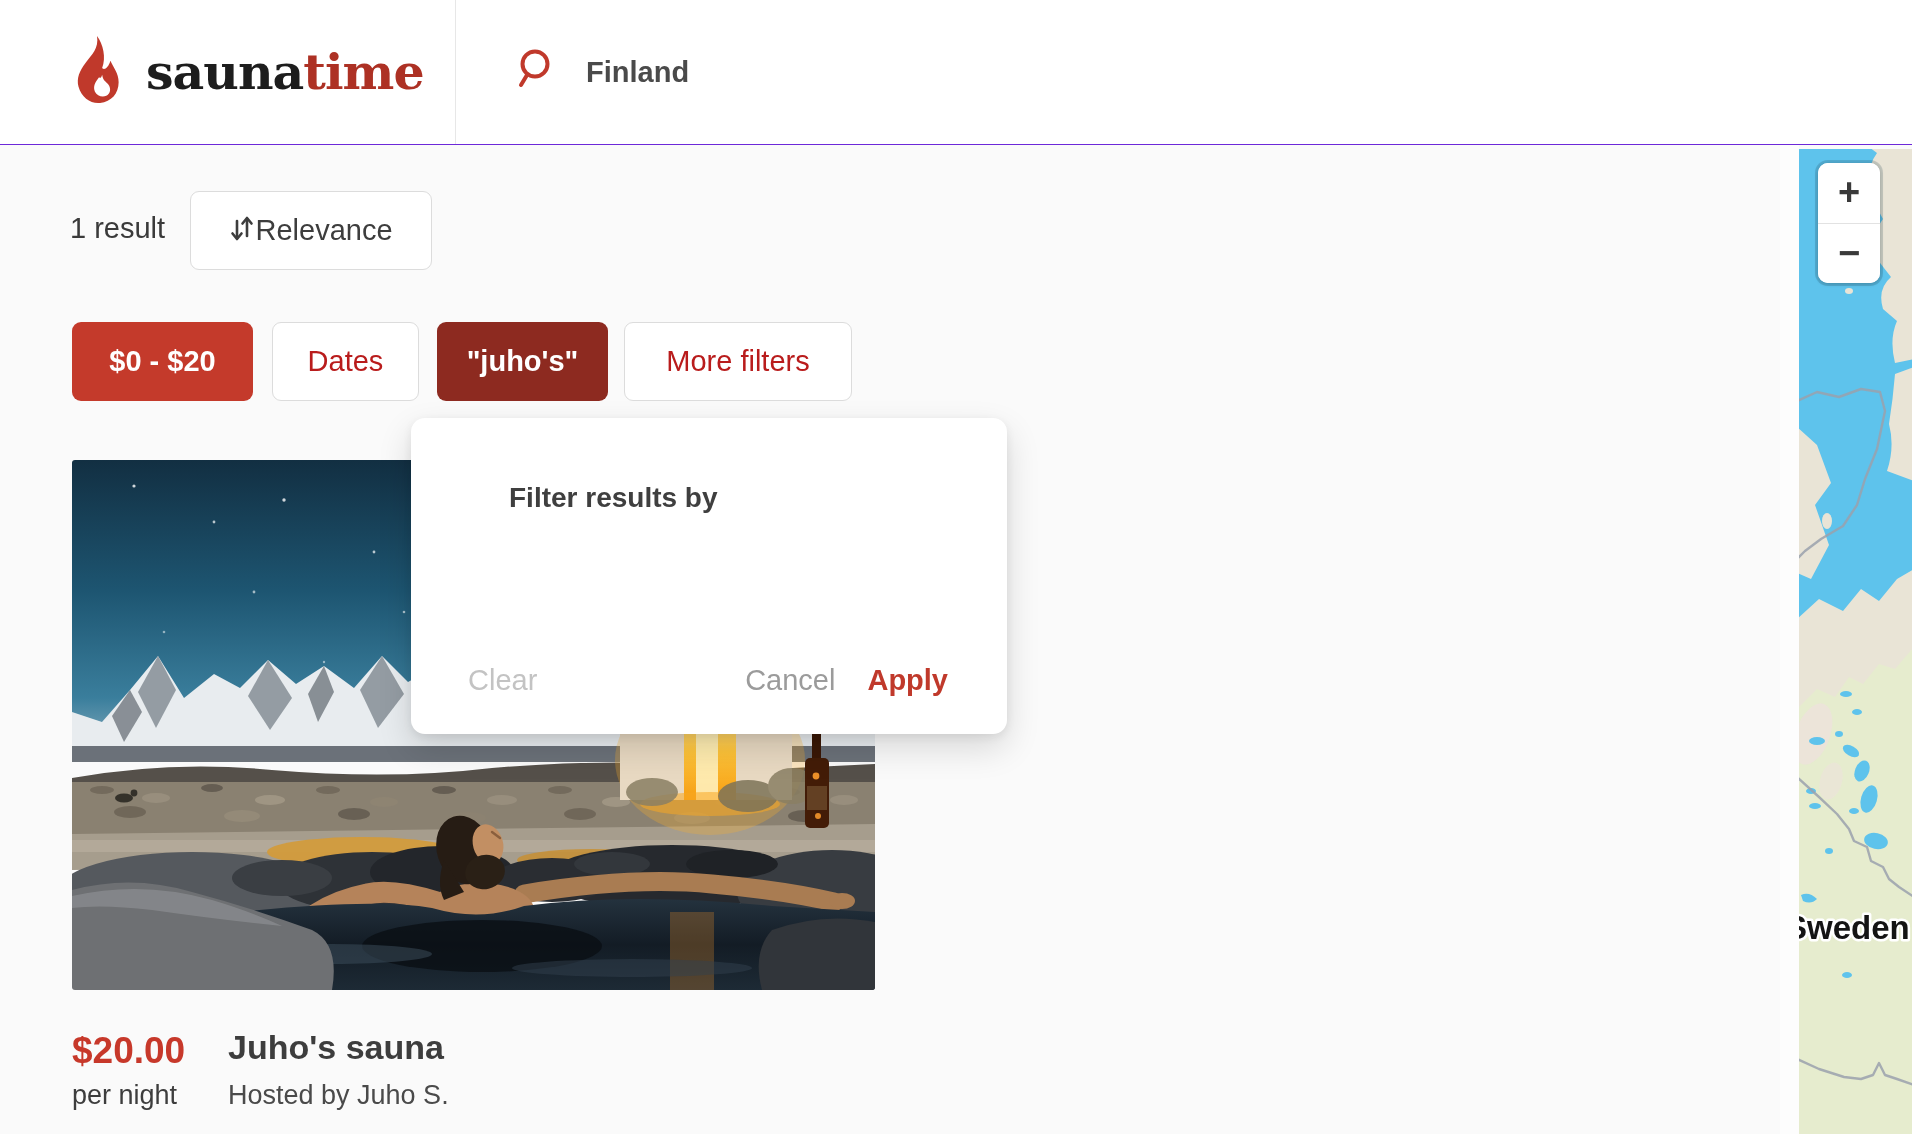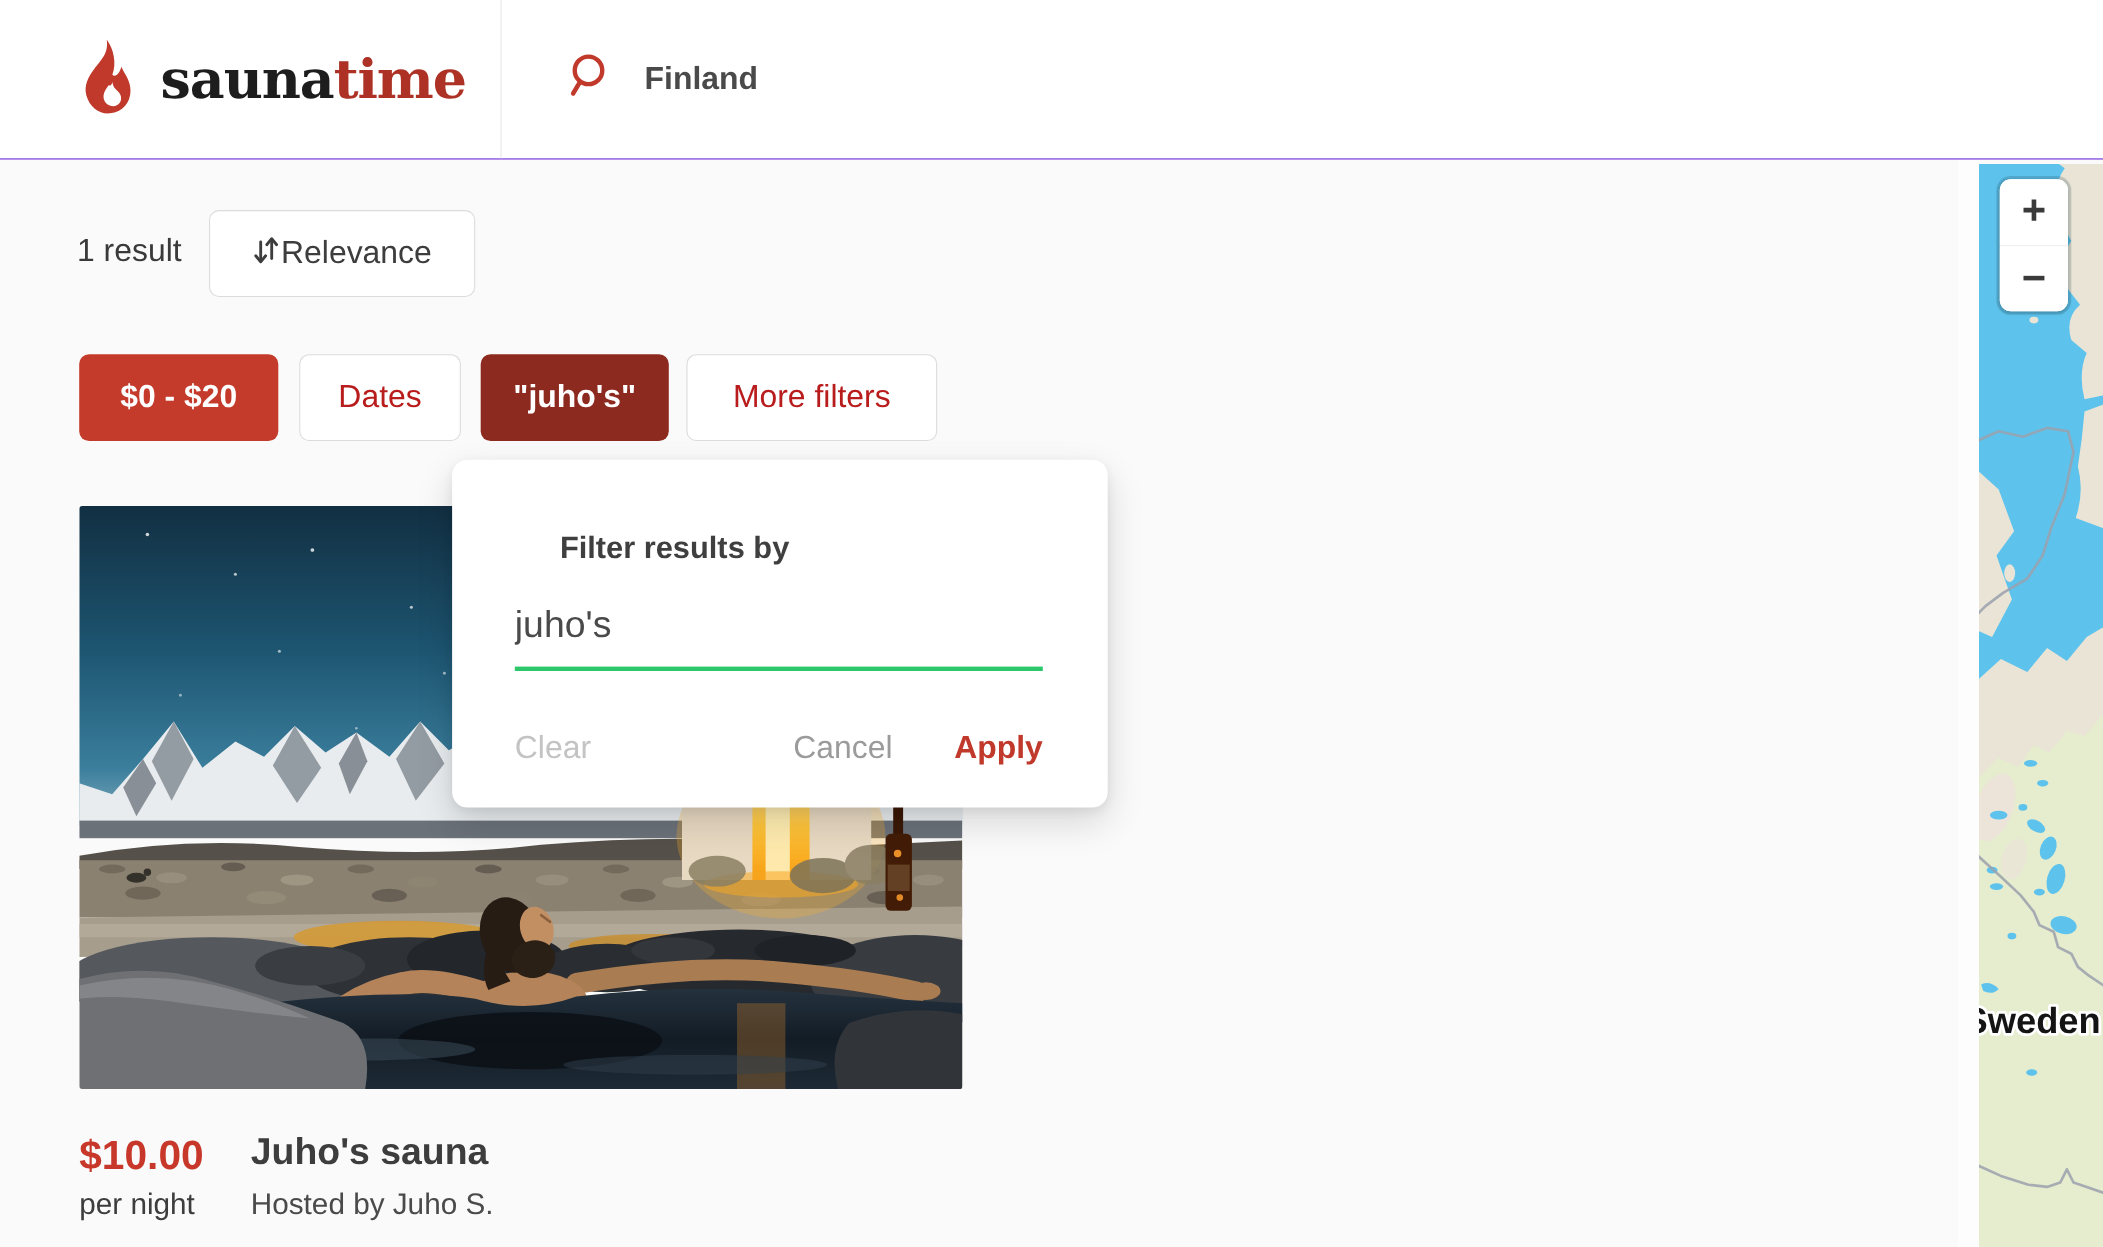--- a/index.html
+++ b/index.html
@@ -43,21 +43,21 @@
   
   .popover{position:absolute;left:411px;top:418px;width:596px;height:316px;background:#fff;border-radius:14px;
     box-shadow:0 14px 34px rgba(0,0,0,.14),0 3px 10px rgba(0,0,0,.07);z-index:20;box-sizing:border-box;padding:0 59px 0 57px;}
   .popover-title{position:absolute;left:57px;top:64px;font-size:28px;font-weight:700;color:#3f3f3f;margin-left:41px;}
   .popover-input{position:absolute;left:57px;top:112px;width:480px;height:76px;border:none;outline:none;background:transparent;
     border-bottom:4px solid #2bc76a;font-family:"Liberation Sans",sans-serif;font-size:34px;color:#4a4a4a;padding:0;}
   .popover-actions{position:absolute;left:57px;right:59px;top:246px;display:flex;align-items:center;}
   .popover-btn{font-size:29px;background:none;border:none;padding:0;cursor:pointer;font-family:"Liberation Sans",sans-serif;}
   .btn-clear{color:#c3c3c3;}
   .btn-cancel{color:#9b9b9b;margin-left:auto;}
-  .btn-apply{color:#c0392b;font-weight:700;margin-left:56px;}
+  .btn-apply{color:#c0392b;font-weight:700;margin-left:32px;}
   
   .scroll-gutter{position:absolute;left:1780px;top:145px;width:19px;height:989px;background:#fdfdfd;}
   .map-panel{position:absolute;left:1799px;top:149px;width:113px;height:985px;overflow:hidden;cursor:grab;}
   .map-panel svg{display:block;}
   .zoom-ctrl{position:absolute;left:1818px;top:163px;width:62px;height:120px;background:#fff;border-radius:10px;
     box-shadow:0 0 0 3px rgba(20,60,80,.18),0 1px 4px rgba(0,0,0,.2);z-index:10;display:flex;flex-direction:column;}
   .zoom-btn{flex:1;display:flex;align-items:center;justify-content:center;font-size:38px;font-weight:700;color:#3a3a3a;cursor:pointer;
     background:#fff;border:none;font-family:"Liberation Sans",sans-serif;padding:0;}
   .zoom-btn:first-child{border-radius:10px 10px 0 0;border-bottom:1px solid #e2e2e2;}
   .zoom-btn:last-child{border-radius:0 0 10px 10px;}
@@ -258,28 +258,27 @@
     <rect x="598" y="452" width="44" height="78" fill="#c97f2a" opacity=".32"></rect>
     <ellipse cx="260" cy="494" rx="100" ry="10" fill="#3e4f5e" opacity=".5"></ellipse>
     <ellipse cx="560" cy="508" rx="120" ry="9" fill="#31404e" opacity=".5"></ellipse>
 
     <path fill="#6e7073" d="M0,430 Q60,414 120,432 Q180,448 240,470 Q268,484 260,530 L0,530 Z"></path>
     <path fill="#96989a" opacity=".55" d="M0,436 Q70,420 140,440 Q180,452 210,466 Q150,460 80,450 Q30,444 0,448 Z"></path>
     <path fill="#31353a" d="M700,470 Q750,452 803,462 L803,530 L690,530 Q680,492 700,470 Z"></path>
   </svg>
 </div>
 
-<div class="listing-price">$10.00</div>
+<div class="listing-price">$20.00</div>
 <div class="listing-price-unit">per night</div>
 <div class="listing-title">Juho's sauna</div>
 <div class="listing-host">Hosted by Juho S.</div>
 
 <div class="popover">
   <div class="popover-title">Filter results by</div>
-  <input class="popover-input" type="text" value="juho's" style="">
   <div class="popover-actions">
     <button class="popover-btn btn-clear">Clear</button>
     <button class="popover-btn btn-cancel">Cancel</button>
     <button class="popover-btn btn-apply">Apply</button>
   </div>
 </div>
 
 <div class="scroll-gutter"></div>
 <div class="map-panel">
   <svg width="113" height="985" viewBox="0 0 113 985">

